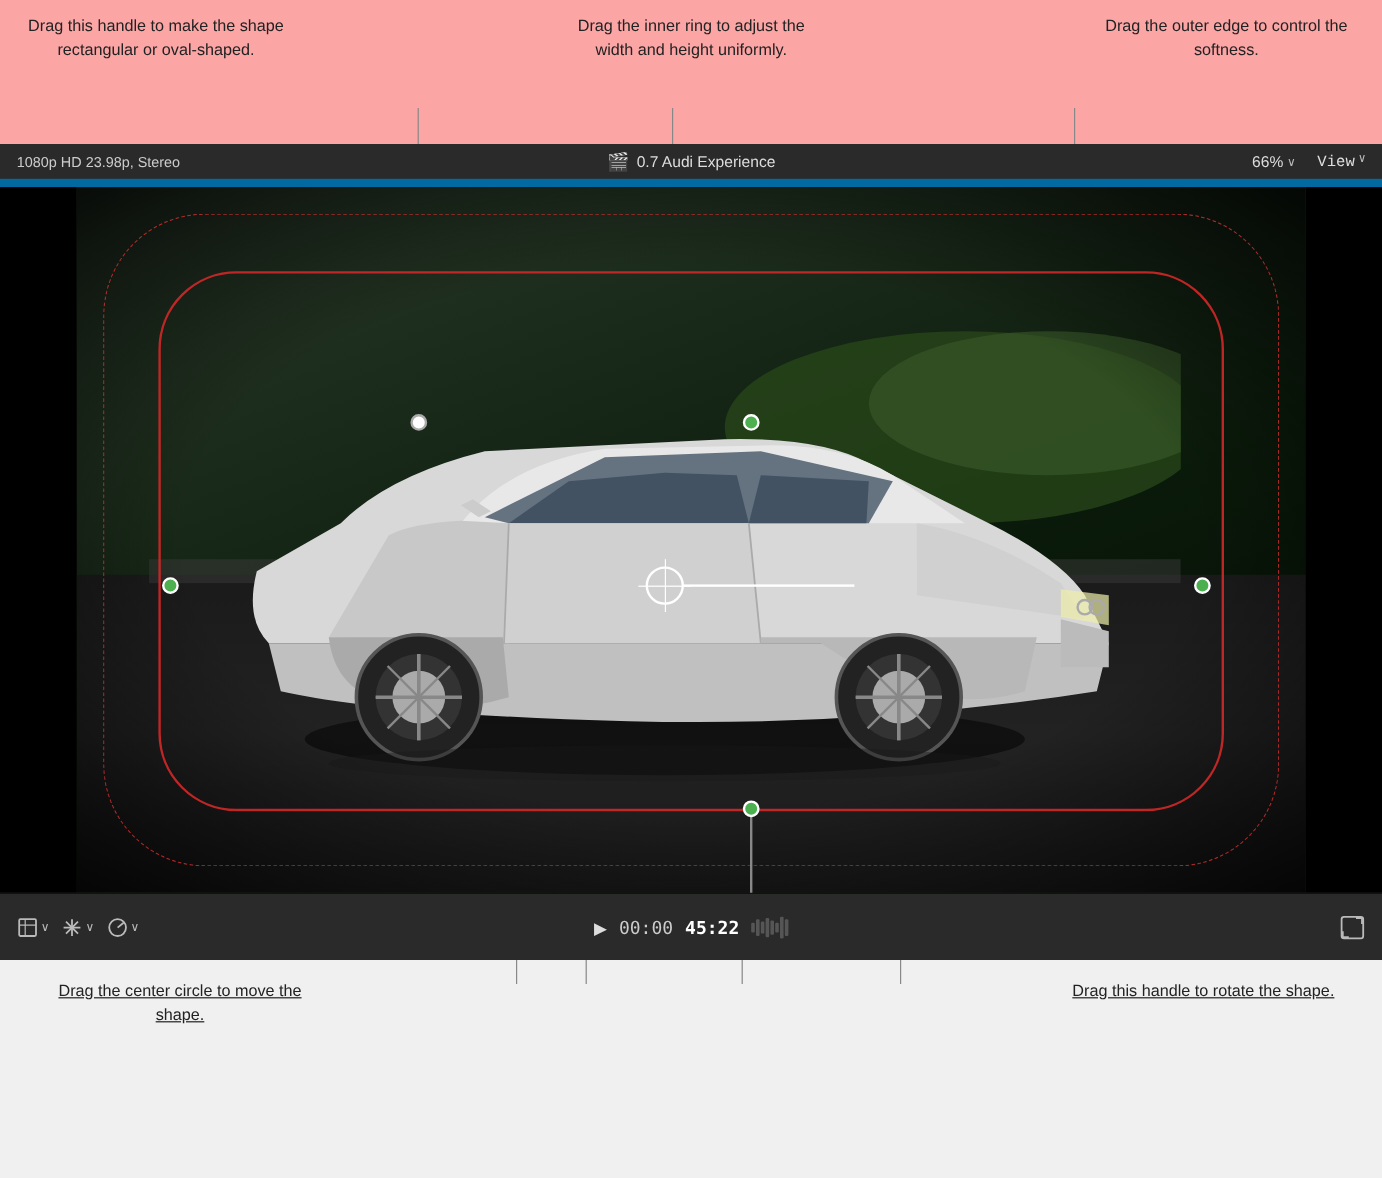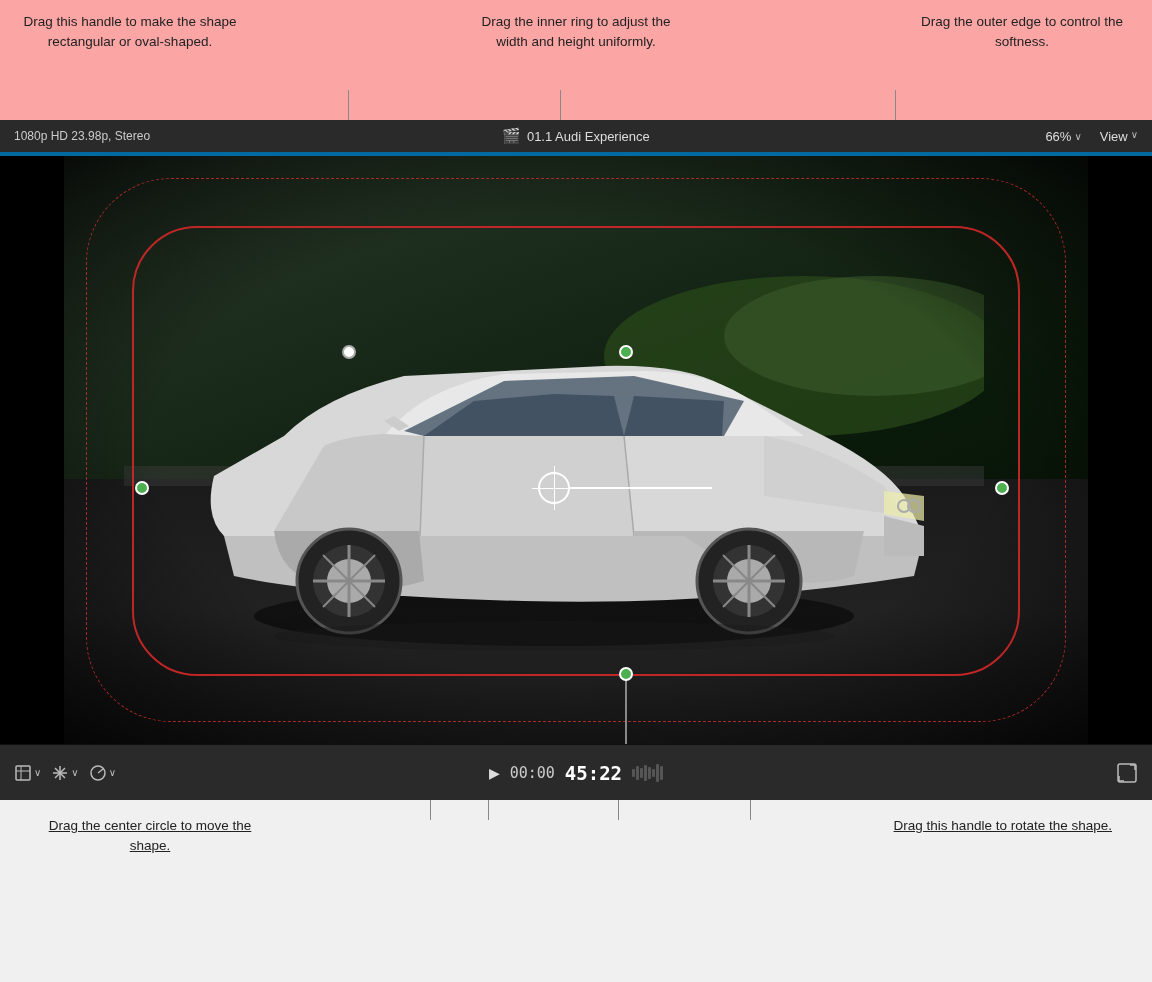--- a/index.html
+++ b/index.html
@@ -47,21 +47,21 @@
     
     .viewer-toolbar {
       position: absolute;
       top: 0;
       left: 0;
       width: 1152px;
       height: 36px;
       background: #2a2a2a;
       display: flex;
       align-items: center;
-      border-bottom: 4px solid #0369a1;
+      border-bottom: 7px solid #0369a1;
     }
     .toolbar-left {
       color: #ccc;
       font-size: 12px;
       padding-left: 14px;
       flex: 1;
     }
     .toolbar-center {
       display: flex;
       align-items: center;
@@ -93,20 +93,21 @@
     }
     .view-btn {
       background: none;
       border: none;
       color: #ddd;
       font-size: 13px;
       cursor: pointer;
       display: flex;
       align-items: flex-start;
       gap: 3px;
+      font-family: Liberation Mono, monospace;
     }
     .chevron {
       font-size: 10px;
       color: #bbb;
     }
 
     
     .video-canvas {
       position: absolute;
       top: 36px;
@@ -254,21 +255,21 @@
       font-size: 14px;
       cursor: pointer;
     }
     .timecode {
       font-family: monospace;
       font-size: 15px;
       color: #ccc;
     }
     .timecode-highlight {
       font-family: monospace;
-      font-size: 19px;
+      font-size: 15px;
       color: #fff;
       font-weight: bold;
     }
     .ctrl-icon-btn {
       background: none;
       border: none;
       color: #bbb;
       cursor: pointer;
       font-size: 13px;
       display: flex;
@@ -352,21 +353,21 @@
 <div class="callout-line" style="position:absolute;top:90px;left:895px;width:1px;height:32px;background:#888;"></div>
 
 <div class="viewer">
 
   <div class="viewer-toolbar">
     <div class="toolbar-left">
       <span>1080p HD 23.98p, Stereo</span>
     </div>
     <div class="toolbar-center">
       <span class="film-icon">🎬</span>
-      <span>01.1 Audi Experience</span>
+      <span>0.7 Audi Experience</span>
     </div>
     <div class="toolbar-right">
       <button class="zoom-btn">
         <span>66%</span>
         <span class="chevron">∨</span>
       </button>
       <button class="view-btn">
         <span>View</span>
         <span class="chevron">∨</span>
       </button>

